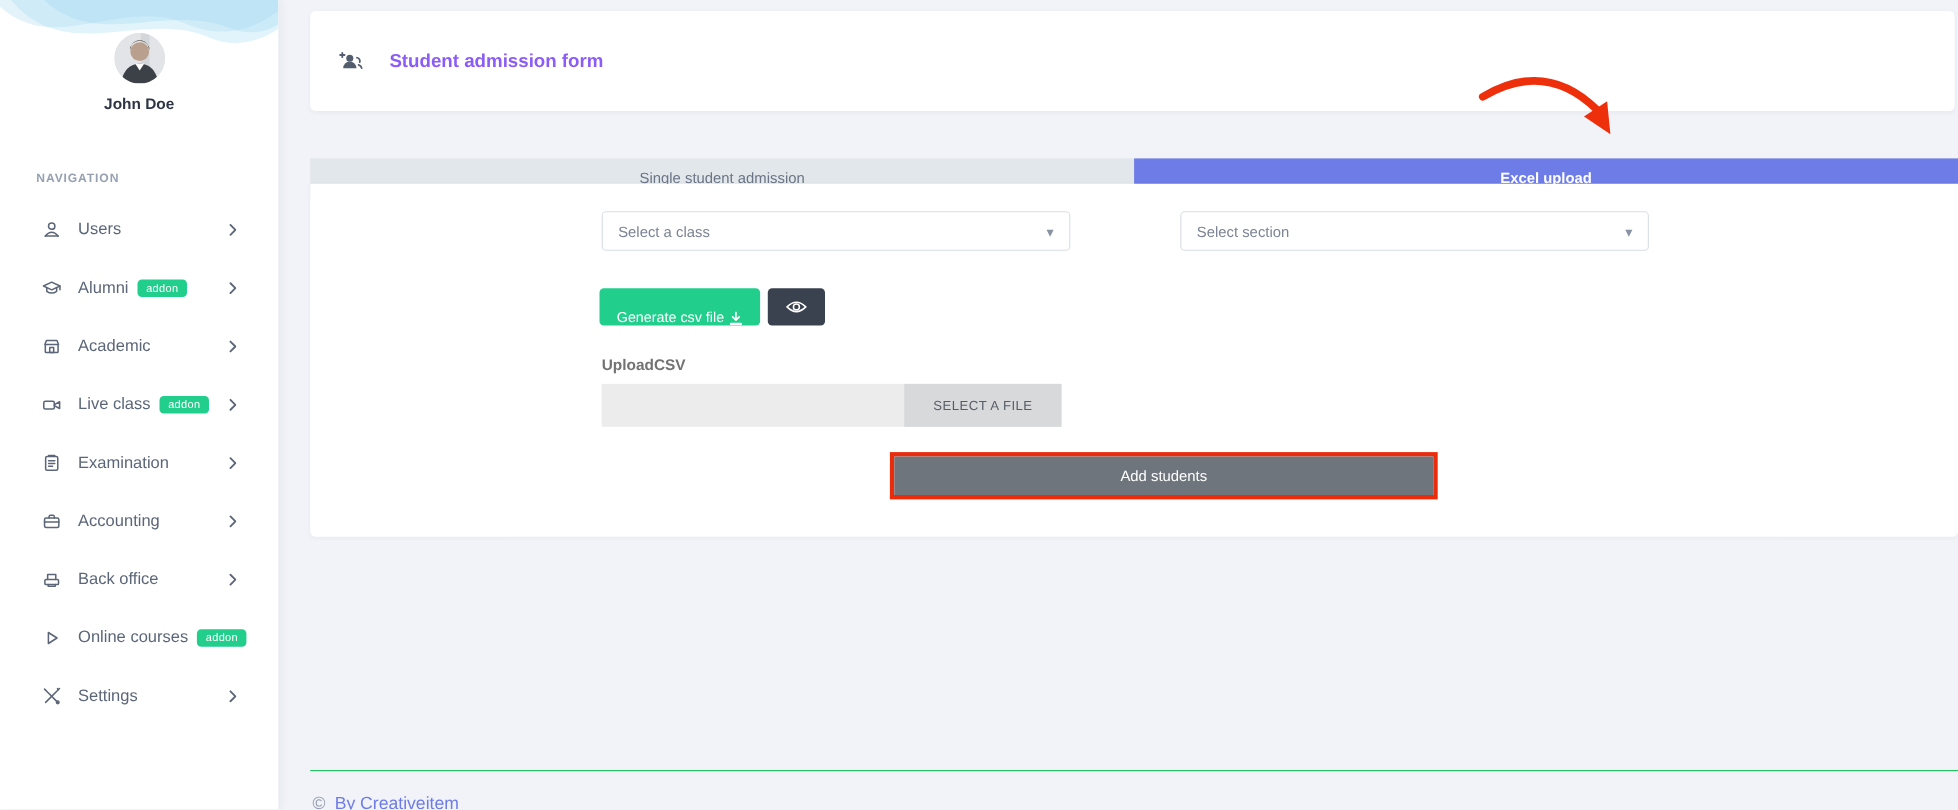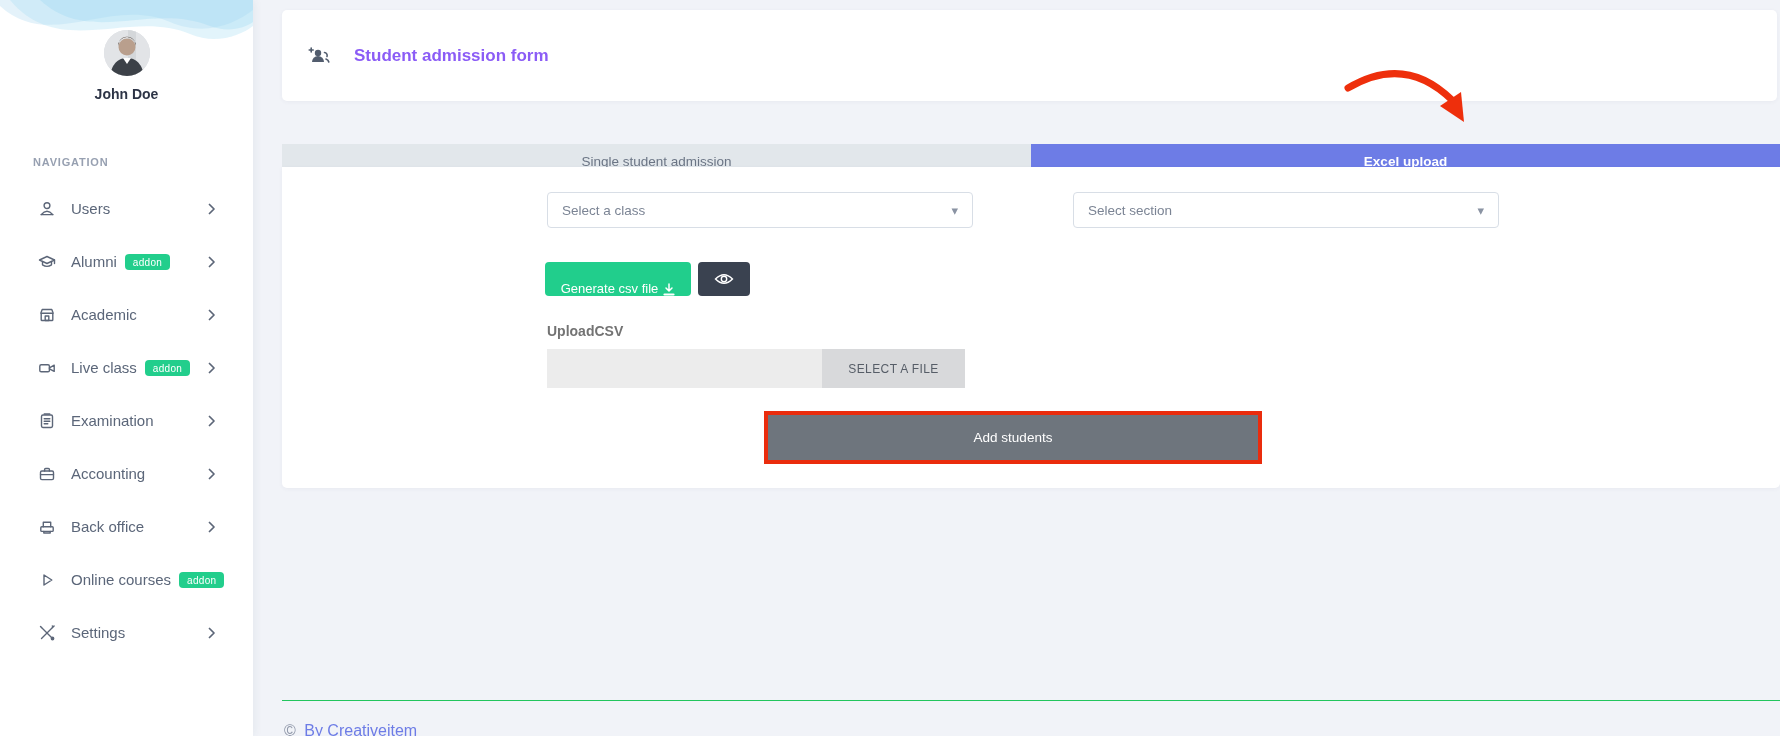--- a/index.html
+++ b/index.html
@@ -94,21 +94,21 @@
   .file-input {
     position:absolute; left:265px; top:182px; width:418px; height:39px;
     background:#ececec; display:flex; cursor:pointer;
   }
   .file-btn {
     margin-left:auto; width:143px; height:100%static; background:#d8d9db;
     display:flex; align-items:center; justify-content:center;
     font-size:12px; color:#565d67; letter-spacing:.4px;
   }
   .submit-wrap {
-    position:absolute; left:482px; top:244px; width:498px; height:53px;
+    position:absolute; left:527px; top:244px; width:498px; height:43px;
     border:4px solid #ea2c0d;
   }
   .btn-submit {
     width:100%; height:100%; background:#6e757d; border:none; color:#fff;
     font-size:13.5px; font-family:inherit; cursor:pointer;
   }
   .footer {
     position:absolute; left:282px; top:700px; width:1498px;
     border-top:1px solid #22c55e; padding:21px 0 0 2px; font-size:16px;
   }

